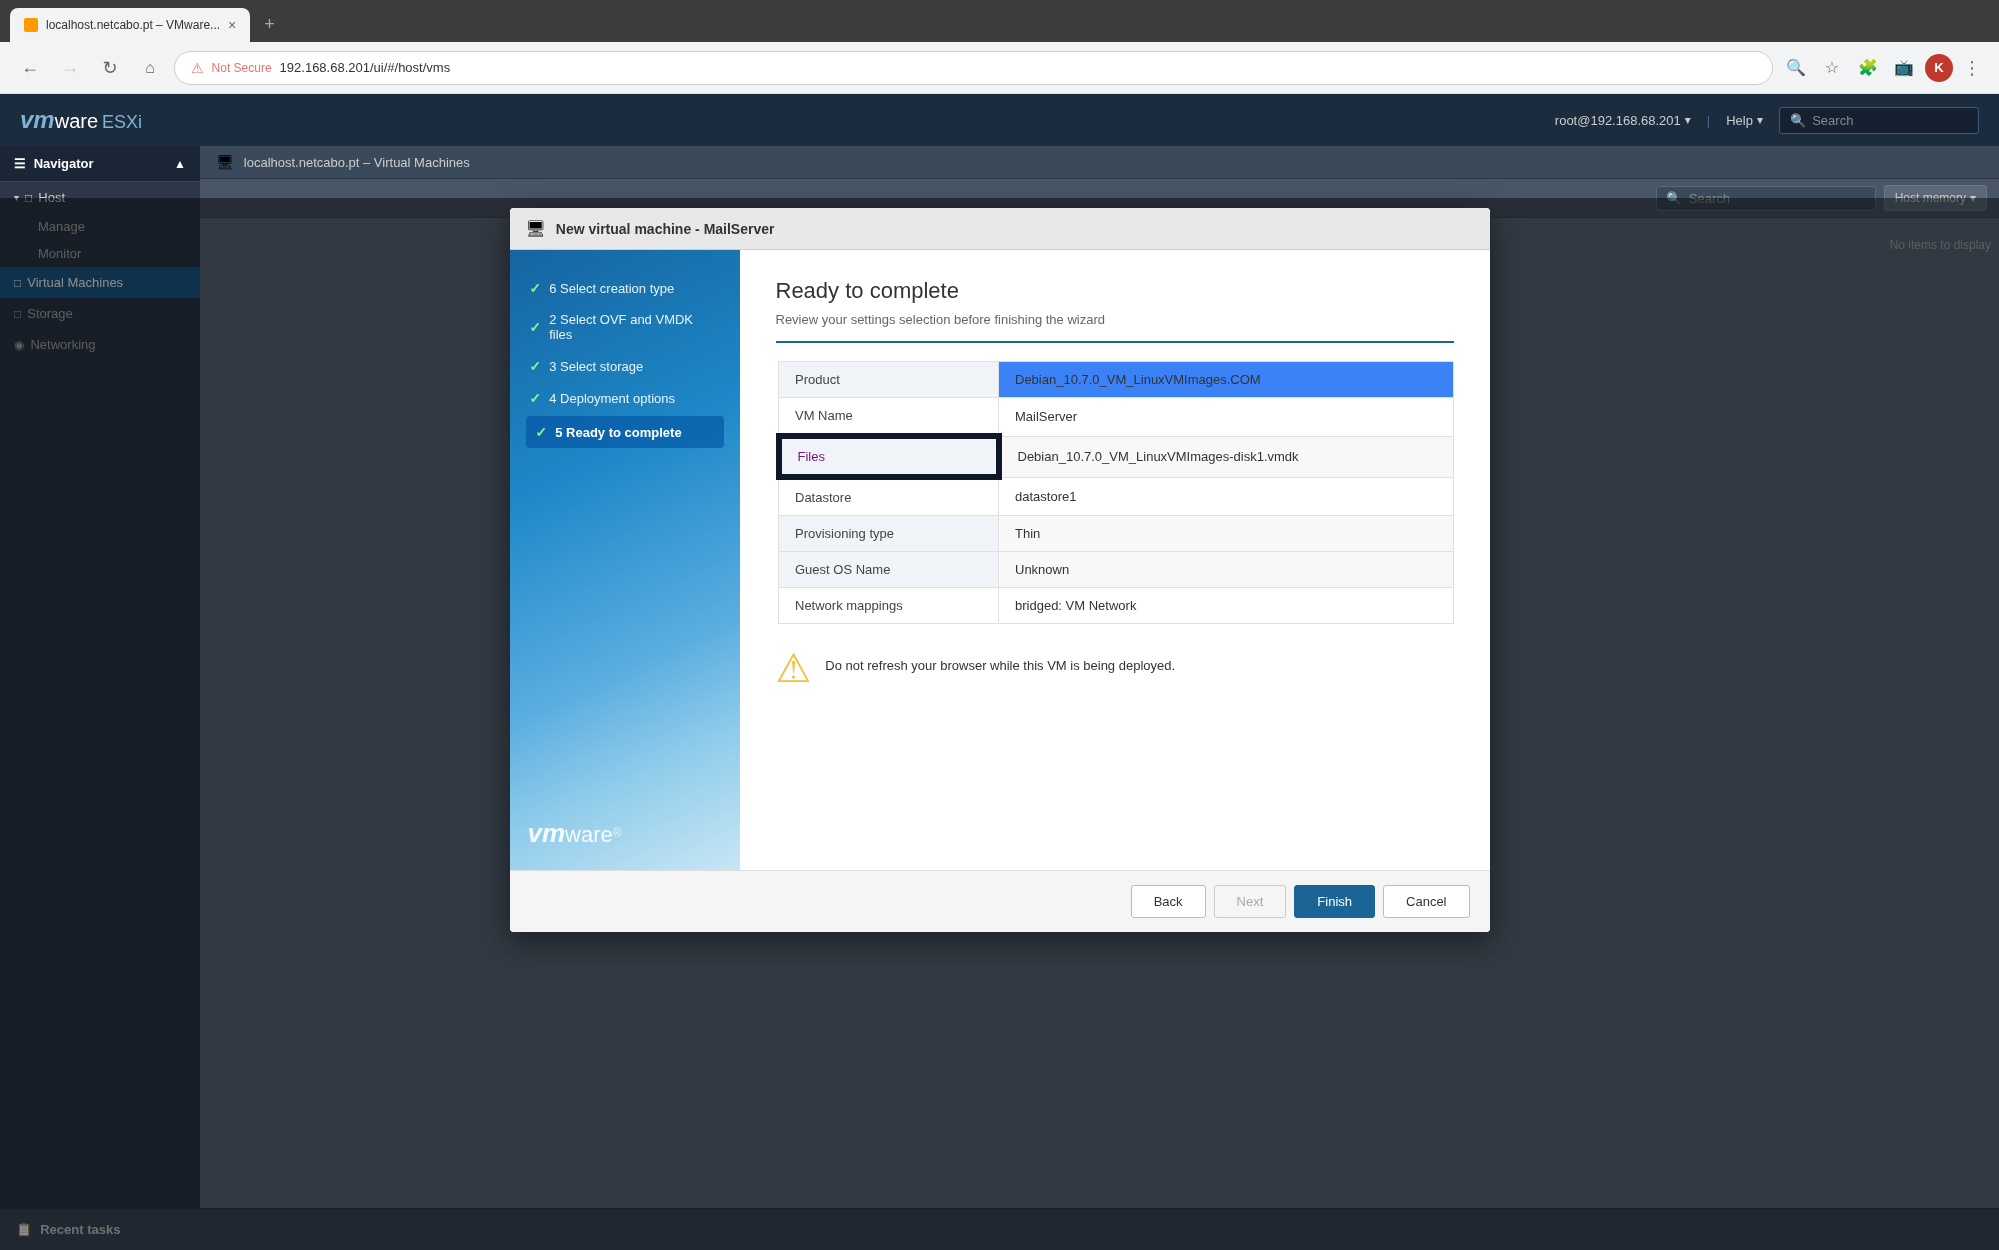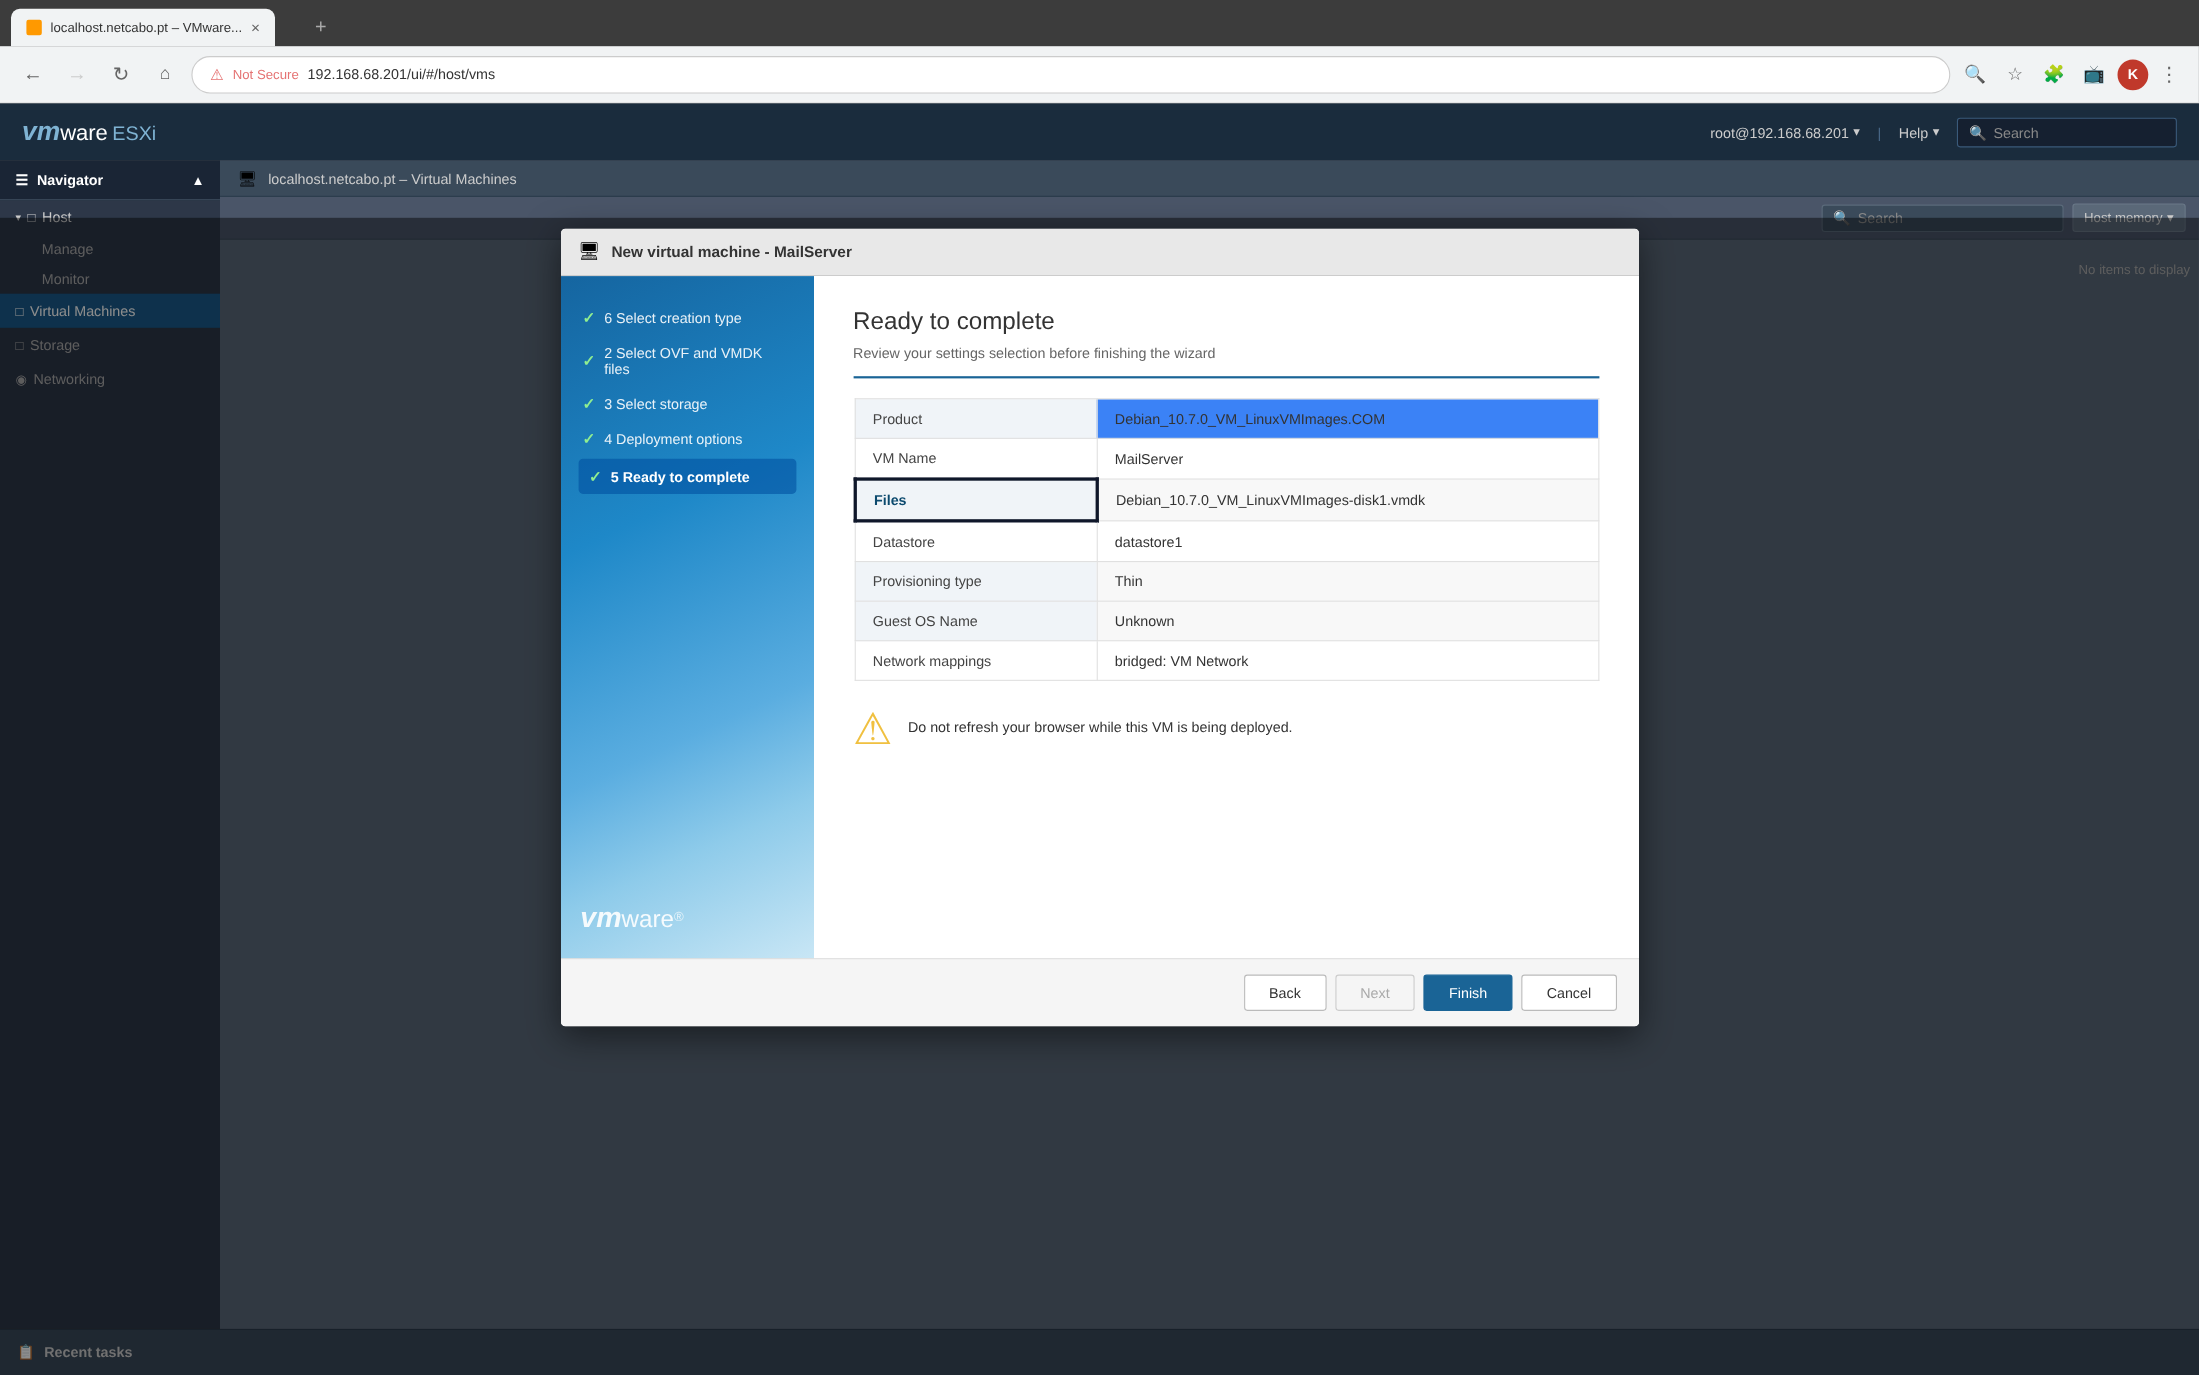--- a/index.html
+++ b/index.html
@@ -3,21 +3,21 @@
   <meta charset="utf-8">
   <style>
     * { box-sizing: border-box; margin: 0; padding: 0; }
     body { font-family: Arial, sans-serif; font-size: 13px; background: #3a3a3a; overflow: hidden; width: 1999px; height: 1250px; }
   </style>
 </head>
 <body>
 
 <div>
 
-  <div style="background:#3c3c3c; padding:6px 0 0 10px; display:flex; align-items:flex-end; height:42px;gap:22px;">
+  <div style="background:#3c3c3c; padding:6px 0 0 10px; display:flex; align-items:flex-end; height:42px;">
     <div style="background:#f1f3f4; border-radius:8px 8px 0 0; padding:8px 14px; display:flex; align-items:center; gap:8px; font-size:12px; color:#333; height:34px; min-width:220px;">
       <span style="width:14px;height:14px;background:#f90;border-radius:2px;display:inline-block;"></span>
       <span style="flex:1;overflow:hidden;text-overflow:ellipsis;white-space:nowrap;">localhost.netcabo.pt – VMware...</span>
       <span style="color:#666;cursor:pointer;font-size:14px;">×</span>
     </div>
     <button style="background:none;border:none;color:#aaa;font-size:18px;cursor:pointer;padding:4px 14px;align-self:center;">+</button>
   </div>
 
   <div style="background:#f1f3f4; padding:6px 14px; display:flex; align-items:center; gap:8px; height:52px; border-bottom:1px solid #ddd;">
     <button style="background:none;border:none;color:#666;font-size:18px;cursor:pointer;padding:4px 6px;border-radius:50%;width:32px;height:32px;display:flex;align-items:center;justify-content:center;">←</button>
@@ -179,21 +179,21 @@
                 <tbody>
                   <tr>
                     <td style="padding:10px 16px;border:1px solid #e0e0e0;font-size:13px;color:#444;background:#f0f4f8;width:220px;font-weight:500;">Product</td>
                     <td style="padding:10px 16px;border:1px solid #e0e0e0;font-size:13px;color:#333;background:#3b82f6;">Debian_10.7.0_VM_LinuxVMImages.COM</td>
                   </tr>
                   <tr>
                     <td style="padding:10px 16px;border:1px solid #e0e0e0;font-size:13px;color:#444;background:#fff;width:220px;font-weight:500;">VM Name</td>
                     <td style="padding:10px 16px;border:1px solid #e0e0e0;font-size:13px;color:#333;background:#fff;">MailServer</td>
                   </tr>
                   <tr>
-                    <td style="padding:10px 16px;border:3px solid #0f172a;font-size:13px;color:#0c4a6e;background:#f0f4f8;width:220px;font-weight:700;">Files</td>
+                    <td style="padding:10px 16px;border:6px solid #0f172a;font-size:13px;color:#701a75;background:#f0f4f8;width:220px;font-weight:400;">Files</td>
                     <td style="padding:10px 16px;border:1px solid #e0e0e0;font-size:13px;color:#333;background:#f8f8f8;">Debian_10.7.0_VM_LinuxVMImages-disk1.vmdk</td>
                   </tr>
                   <tr>
                     <td style="padding:10px 16px;border:1px solid #e0e0e0;font-size:13px;color:#444;background:#fff;width:220px;font-weight:500;">Datastore</td>
                     <td style="padding:10px 16px;border:1px solid #e0e0e0;font-size:13px;color:#333;background:#fff;">datastore1</td>
                   </tr>
                   <tr>
                     <td style="padding:10px 16px;border:1px solid #e0e0e0;font-size:13px;color:#444;background:#f0f4f8;width:220px;font-weight:500;">Provisioning type</td>
                     <td style="padding:10px 16px;border:1px solid #e0e0e0;font-size:13px;color:#333;background:#f8f8f8;">Thin</td>
                   </tr>

